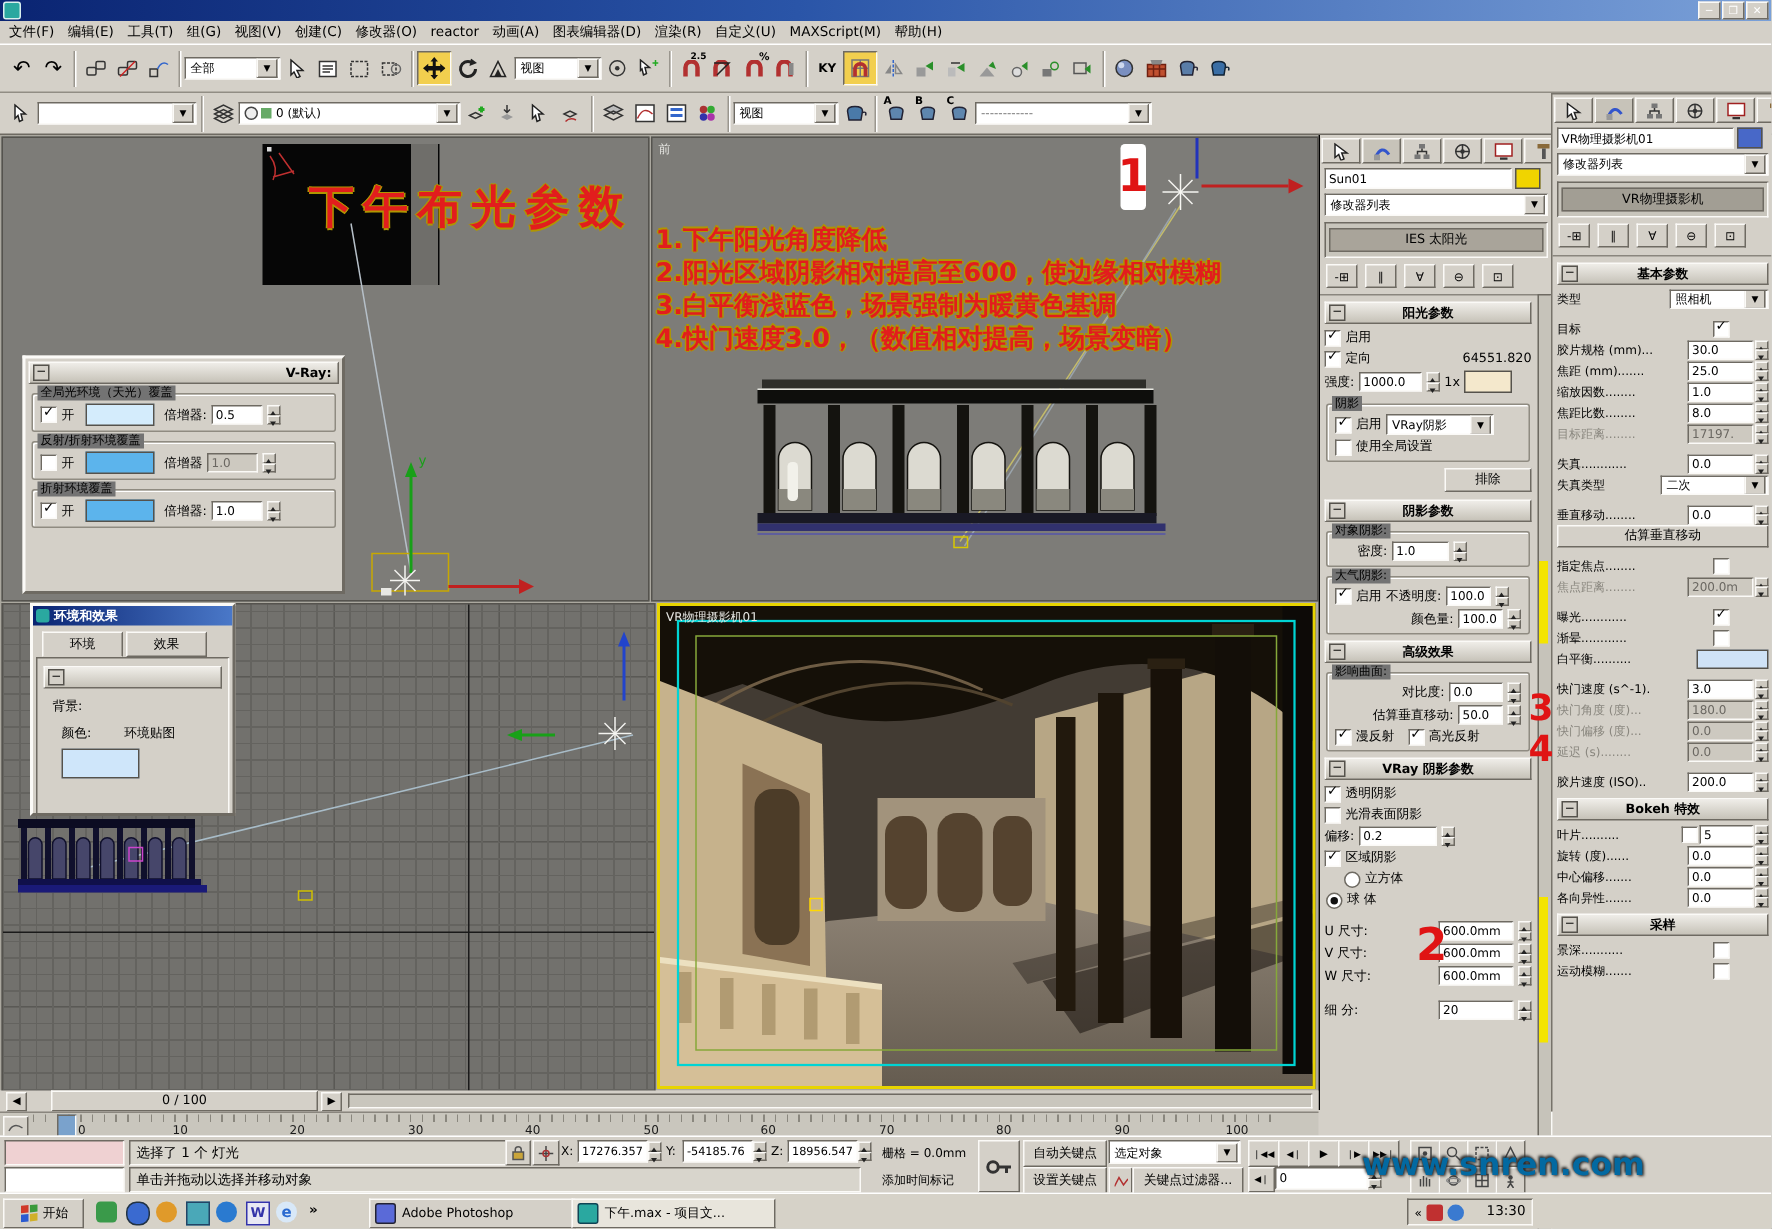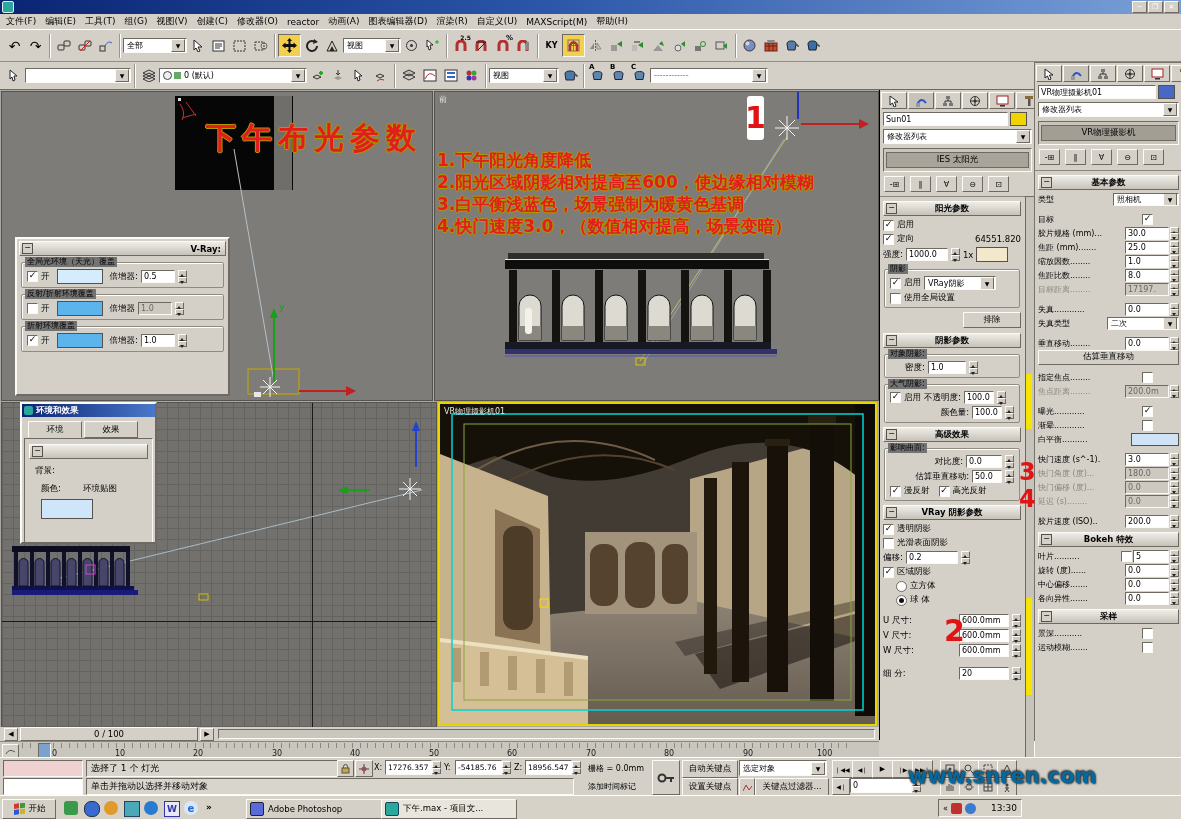--- a/index.html
+++ b/index.html
@@ -837,21 +837,21 @@
           </span>
         </div>
       <div class="pr">
           <span class="cb">✓</span>
           <span>区域阴影</span>
         </div>
       <div class="pr" style="padding-left:16px">
           <span class="rd"></span>
           <span>立方体</span>
         </div>
-      <div class="pr" style="padding-left:16px">
+      <div class="pr" style="padding-left:4px">
           <span class="rd on"></span>
           <span>球  体</span>
         </div>
       <div class="pr" style="margin-top:6px">
           <span>U 尺寸:</span>
           <span class="f" style="width:50px;margin-left:auto">
             <span>600.0mm</span>
           </span>
           <span class="sp">
             <i class="u"></i>
@@ -1254,21 +1254,21 @@
         </span>
       </div>
   </div>
 
   <div class="a callout" style="left:944px;top:616px;font-size:30px">2</div>
   <div class="a callout" style="left:1019px;top:460px;font-size:24px">3</div>
   <div class="a callout" style="left:1019px;top:487px;font-size:24px">4</div>
 
   <div class="a fx" style="left:0;top:727px;width:879px;height:14px;background:#d4d0c8">
     <span class="btn" style="width:12px;height:11px;margin-left:4px;font-size:7px">◀</span>
-    <span class="btn" style="width:176px;height:12px;margin-left:2px">
+    <span class="btn" style="width:176px;height:12px;margin-left:16px">
         <span>0 / 100</span>
       </span>
     <span class="btn" style="width:12px;height:11px;margin-left:2px;font-size:7px">▶</span>
     <span class="s" style="flex:1;height:8px;margin:0 4px;background:#c9c6bd"></span>
   </div>
 
   <div class="a" style="left:0;top:741px;width:879px;height:16px;background:#c9c6bd;border-top:1px solid #8a867e">
     <span class="btn a" style="left:2px;top:2px;width:15px;height:12px">
         <svg width="11" height="8">
           <path d="M1,7 q3,-6 9,-2" fill="none" stroke="#555"></path>

